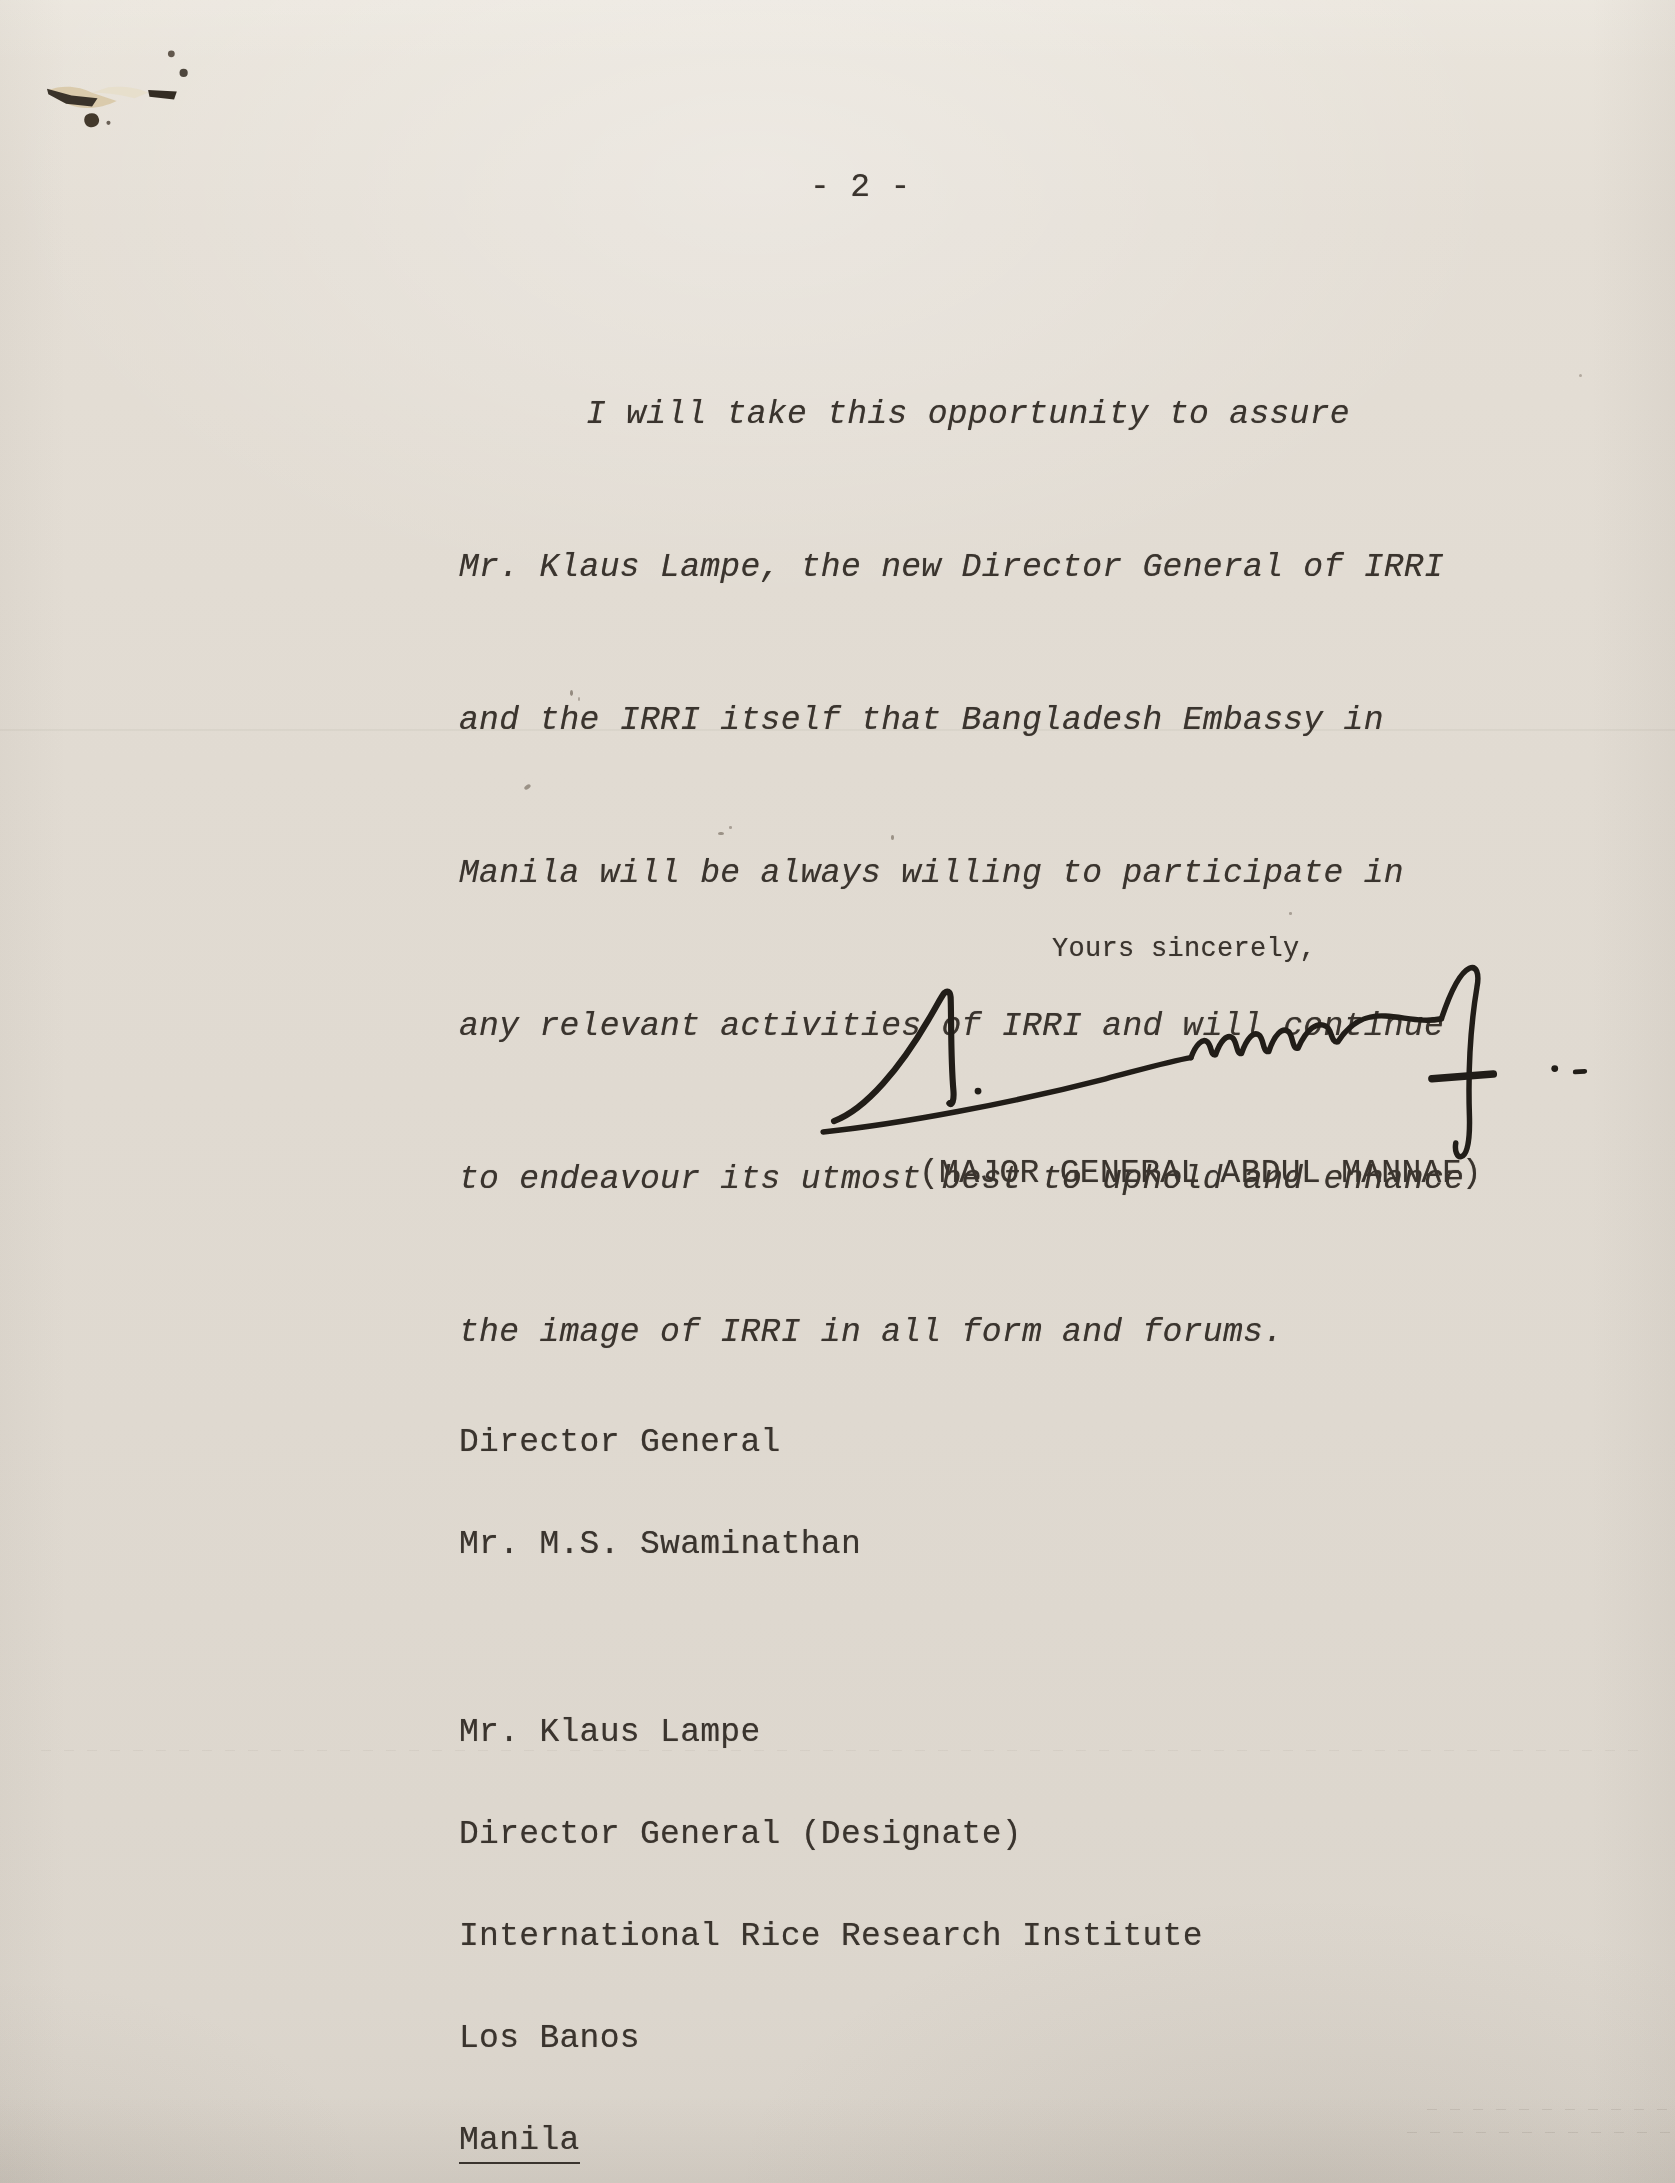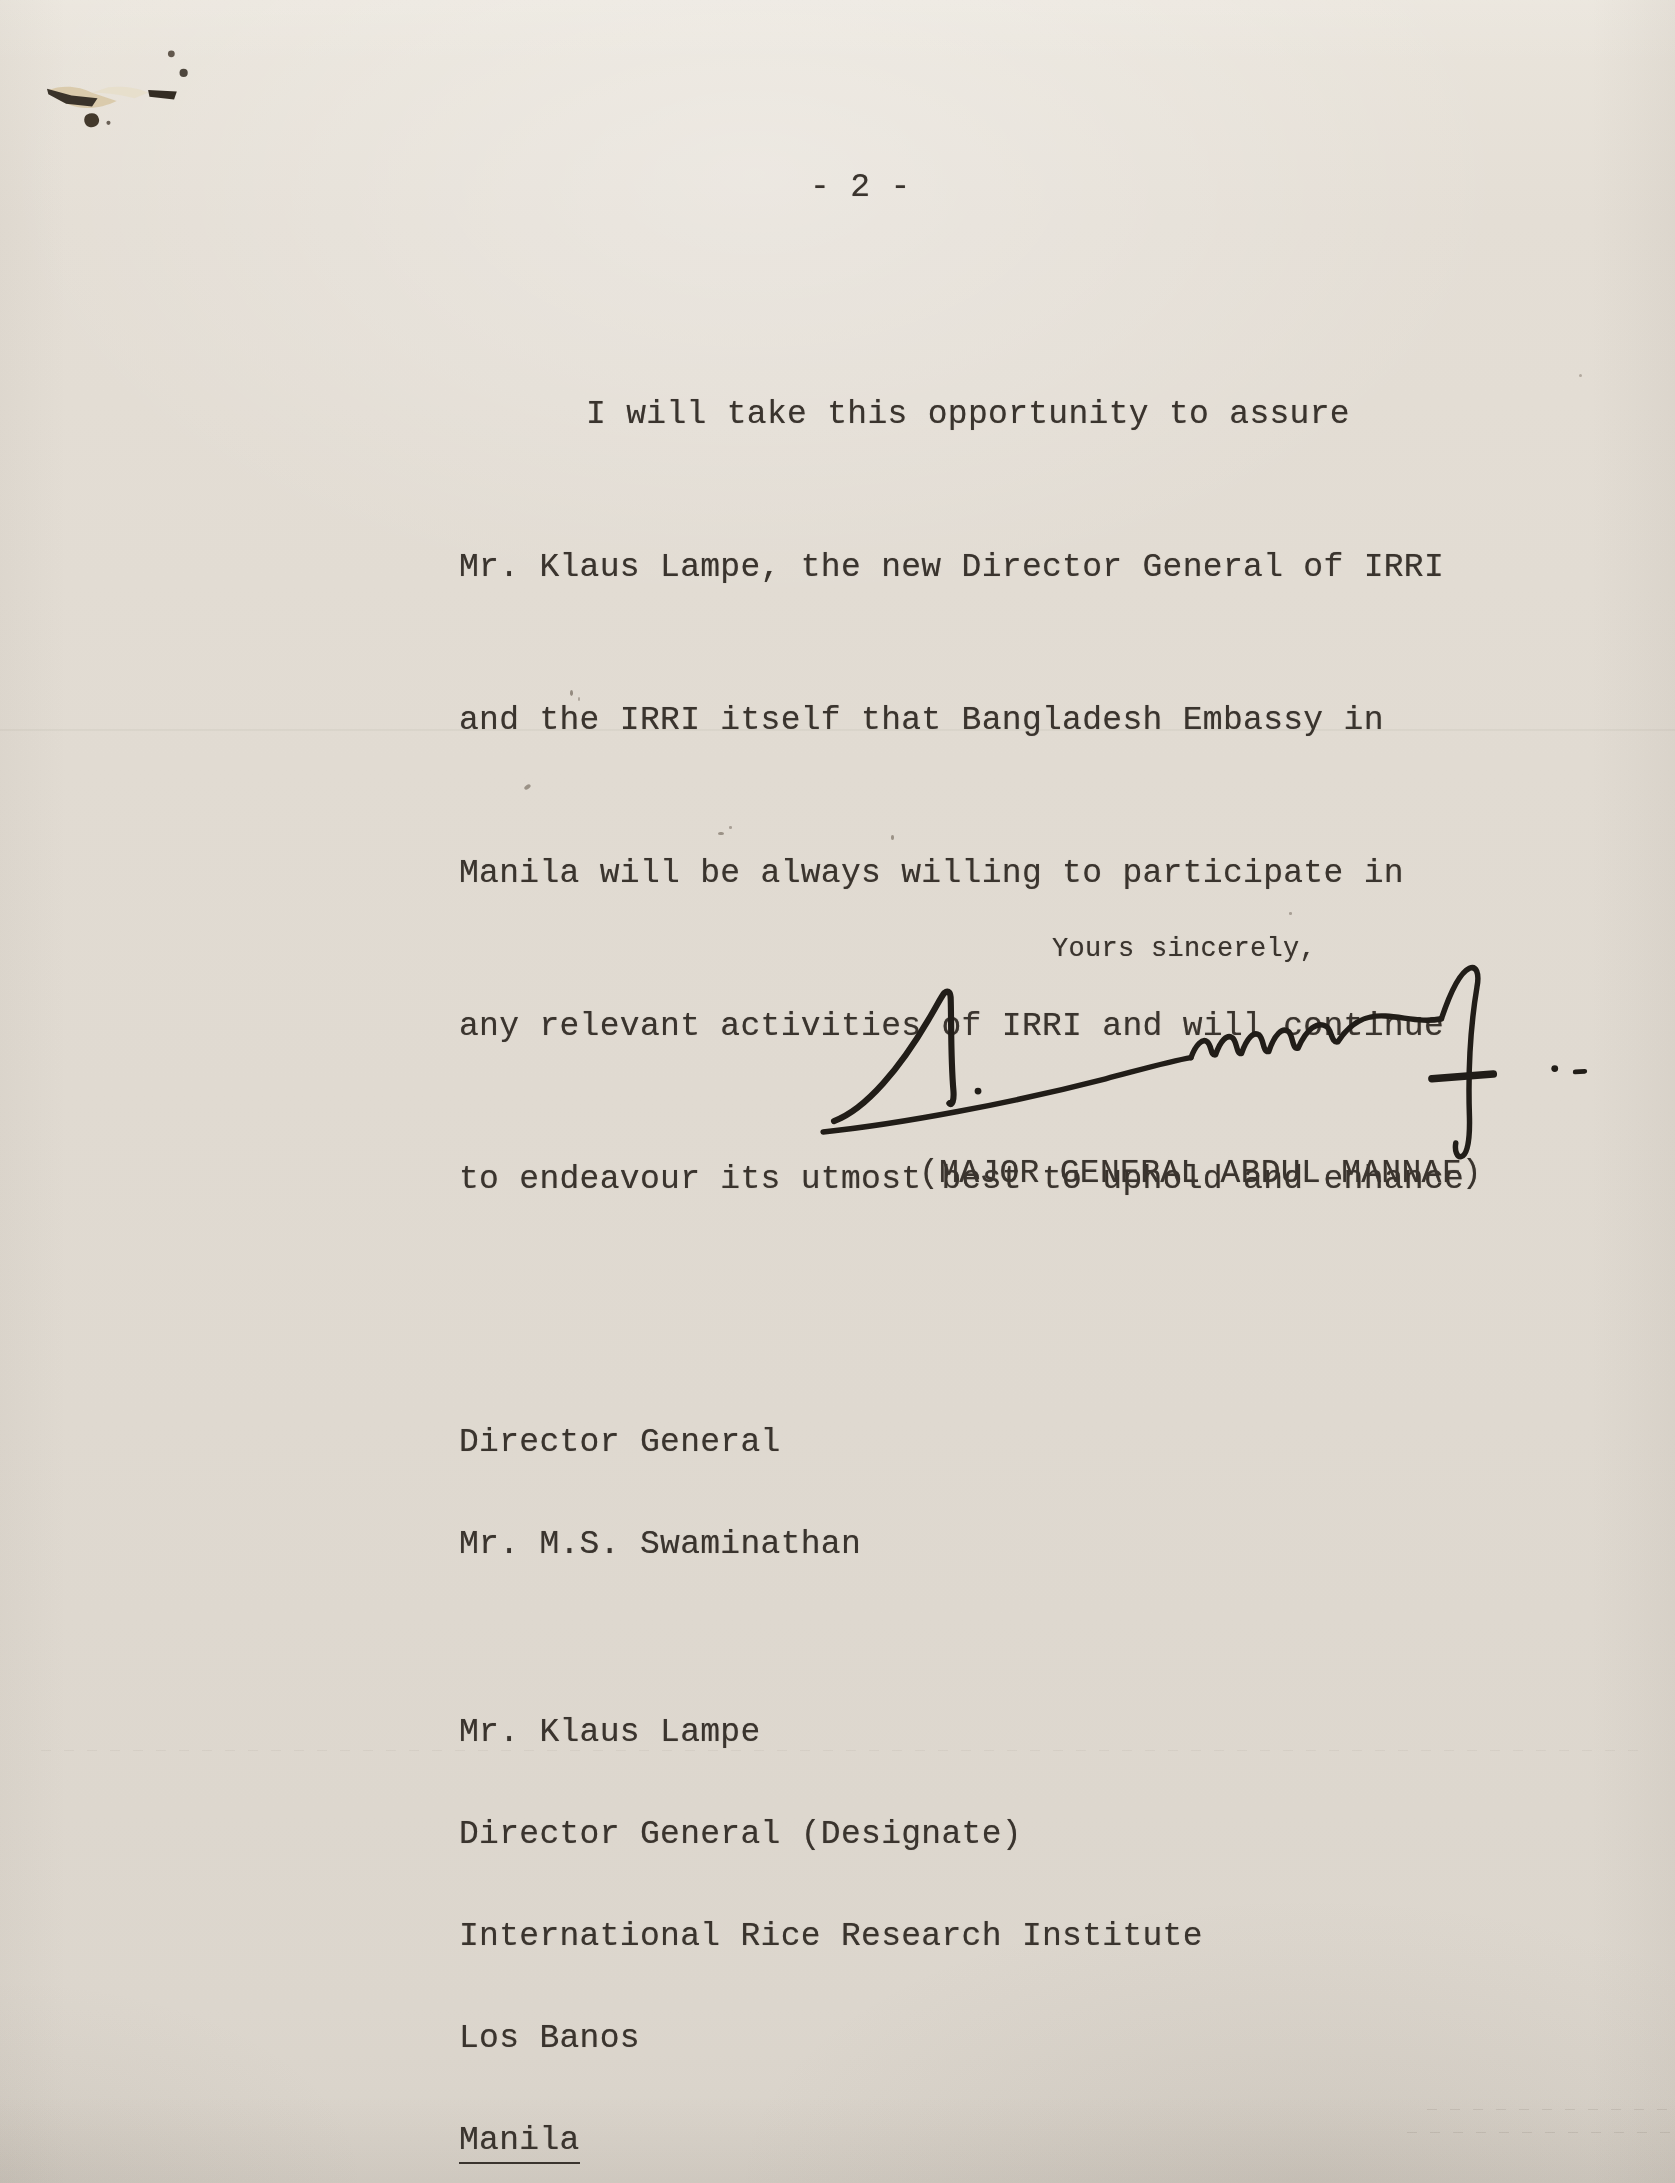--- a/index.html
+++ b/index.html
@@ -17,21 +17,21 @@
   }
   .shade{position:absolute;inset:0;z-index:1;pointer-events:none;
     background:
       linear-gradient(90deg, rgba(120,110,98,0.05) 0%, rgba(120,110,98,0) 4%, rgba(120,110,98,0) 95%, rgba(120,110,98,0.07) 100%),
       linear-gradient(180deg, rgba(255,255,255,0.10) 0%, rgba(255,255,255,0) 3%, rgba(120,110,98,0) 96%, rgba(120,110,98,0.10) 100%);}
   .crease{position:absolute;z-index:1;height:2px;background:rgba(110,100,88,0.06);pointer-events:none;}
   .crease.dotted{background:repeating-linear-gradient(90deg, rgba(100,90,78,0.14) 0 9.6px, rgba(100,90,78,0) 9.6px 23px);height:1.4px;}
   .txt{position:absolute;z-index:2;white-space:pre;letter-spacing:0.3px;
        text-shadow:0 0 0.7px rgba(58,52,46,0.55);}
   .pageno{left:810px;top:169px;font-size:33px;}
-  .body-block{left:459px;top:287px;font-size:33px;line-height:51px;}
+  .body-block{left:459px;top:287px;font-size:33px;line-height:51px;font-style:italic;}
   .body-block .indent{padding-left:127px;}
   .valediction{left:1052px;top:934px;font-size:27px;}
   .signer{left:919px;top:1155px;font-size:33px;}
   .recipients{left:459px;top:1358px;font-size:33px;line-height:34px;}
   .recipients .gap{height:18px;}
   .uline{border-bottom:2.7px solid #3a342e;padding-bottom:2.7px;text-align:right;}
   .sig{position:absolute;left:819px;top:957px;z-index:2;}
   .staple{position:absolute;left:20.5px;top:27px;z-index:2;}
   .speck{position:absolute;z-index:2;background:#55493c;border-radius:50%;}
 </style>
@@ -59,20 +59,21 @@
 
   <div class="txt pageno">- 2 -</div>
 
   <div class="txt body-block">
     <div class="indent">I will take this opportunity to assure</div>
     <div>Mr. Klaus Lampe, the new Director General of IRRI</div>
     <div>and the IRRI itself that Bangladesh Embassy in</div>
     <div>Manila will be always willing to participate in</div>
     <div>any relevant activities of IRRI and will continue</div>
     <div>to endeavour its utmost best to uphold and enhance</div>
+    <div>the image of IRRI in all form and forums.</div>
   </div>
 
   <div class="txt valediction">Yours sincerely,</div>
 
   <svg class="sig" width="819" height="219" viewBox="0 0 1200 320">
     <g fill="none" stroke="#211d18" stroke-linecap="round" stroke-linejoin="round">
 
       <path d="M22 240 C70 222 120 160 160 92 C172 72 180 56 184 52 C190 47 193 52 193 62 C194 100 193 150 197 196 C198 210 195 218 191 214" stroke-width="9"></path>
       <circle cx="233" cy="196" r="5" fill="#211d18" stroke="none"></circle>
 

